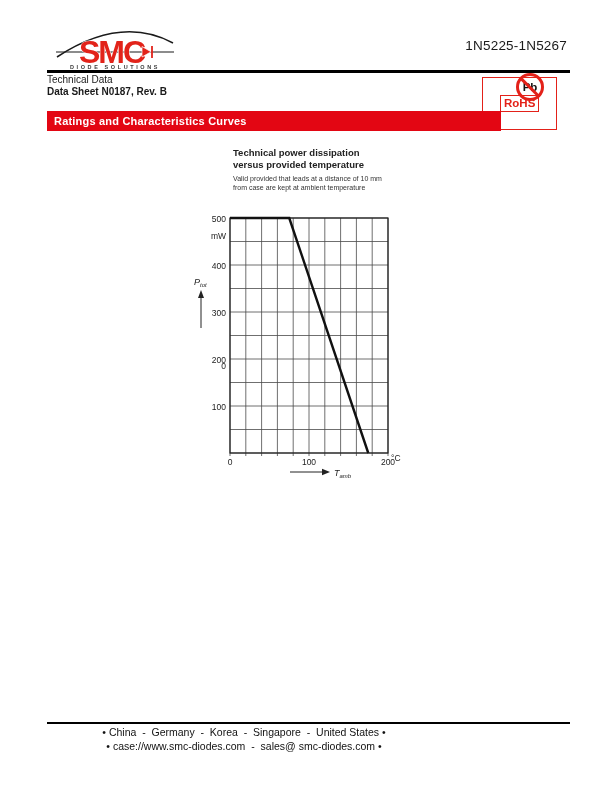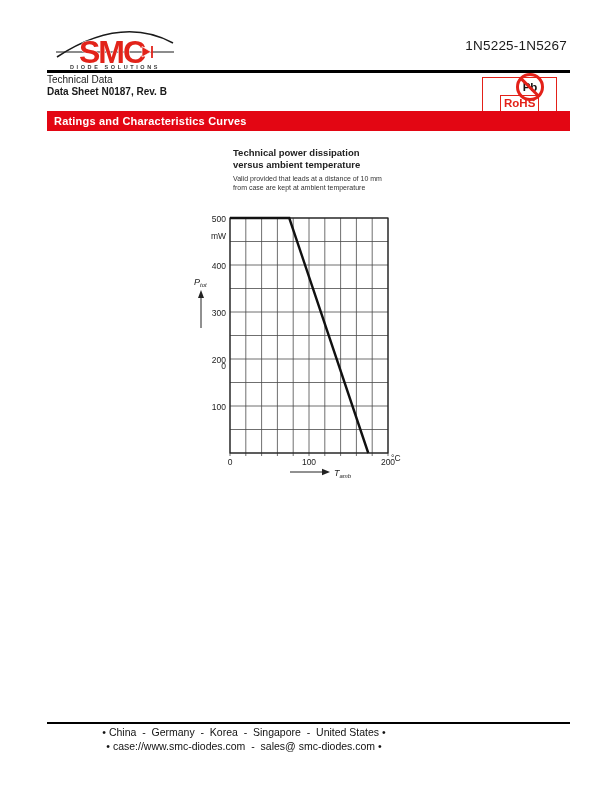--- a/index.html
+++ b/index.html
@@ -18,21 +18,21 @@
   .doc-ref  { left:47px; top:86px; font-size:10px; font-weight:bold; }
 
   .rohs { left:482px; top:77px; border:1.5px solid #e32119; padding:17px; background:#fff; }
   .rohs-inner { border:1px solid #e32119; padding:0 3px; font-size:11.5px; font-weight:bold; color:#e32119; line-height:15px; }
   .pb { left:516px; top:73px; width:28px; height:28px; border:3px solid #e32119; border-radius:50%;
         display:flex; align-items:center; justify-content:center; }
   .pb-label { font-size:11.5px; font-weight:bold; color:#111; }
   .pb-slash { position:absolute; left:-2px; top:9.5px; width:26px; height:3.2px; background:#e32119; transform:rotate(45deg); }
 
   
-  .banner { left:47px; top:111px; width:523px; height:20px; background:#e30613;
+  .banner { left:47px; top:111px; width:454px; height:20px; background:#e30613;
             color:#fff; font-size:11px; font-weight:bold; line-height:20px; padding-left:7px; letter-spacing:.2px; }
 
   
   .chart-title { left:233px; top:147px; font-size:9.5px; font-weight:bold; line-height:11.5px; color:#222; }
   .chart-subtitle { left:233px; top:174px; font-size:7px; line-height:9px; color:#333; }
   .plot-svg { left:190px; top:206px; width:225px; height:285px; }
 
   .plot-svg .grid line { stroke:#4a4a4a; stroke-width:.8; }
   .plot-svg .frame { fill:none; stroke:#222; stroke-width:1.2; }
   .plot-svg .curve { fill:none; stroke:#111; stroke-width:2.4; }
@@ -71,21 +71,21 @@
 </div>
 <div class="abs pb">
   <span class="pb-label">Pb</span>
   <span class="pb-slash"></span>
 </div>
 
 <div class="abs banner">Ratings and Characteristics Curves</div>
 
 <div class="abs chart-title">
   <div>Technical power dissipation</div>
-  <div>versus ambient temperature</div>
+  <div>versus provided temperature</div>
 </div>
 <div class="abs chart-subtitle">
   <div>Valid provided that leads at a distance of 10 mm</div>
   <div>from case are kept at ambient temperature</div>
 </div>
 
 <svg class="abs plot-svg" viewBox="0 0 225 285">
   <g class="grid">
       <line x1="40" y1="12" x2="40" y2="247"></line>
       <line x1="40" y1="247" x2="40" y2="250"></line>

